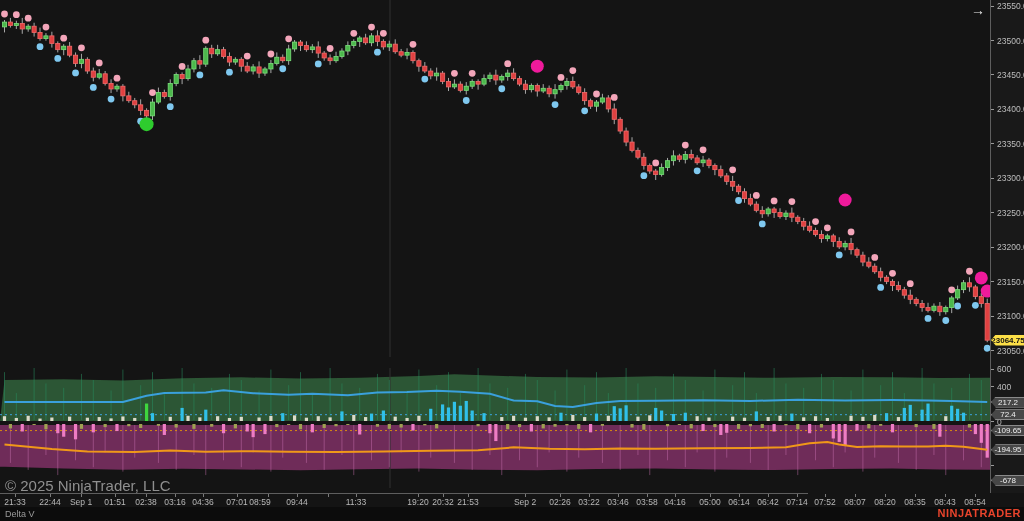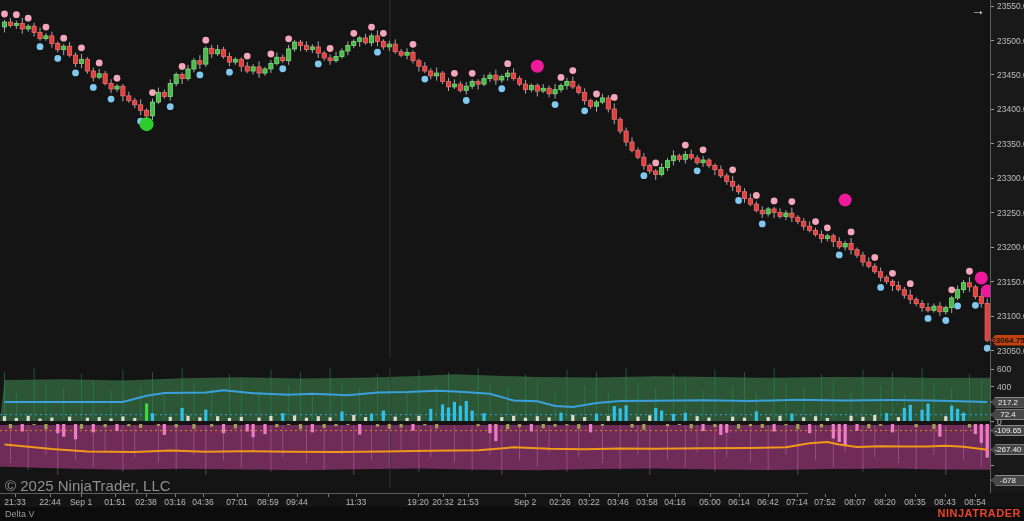--- a/index.html
+++ b/index.html
@@ -10,21 +10,21 @@
   #indicator-header{left:0;top:357px;width:1024px;height:11px;background:#1d1d1d;}
   #indicator-title{position:absolute;left:5px;top:1px;font-size:9px;color:#b5b5b5;white-space:nowrap;}
   #lower-panel{left:0;top:368px;width:990px;height:120px;}
   #copyright{left:5px;top:477px;font-size:15px;color:#8f8f8f;}
   #price-axis{left:990px;top:0;width:34px;height:493px;background:#191919;border-left:1px solid #5e5e5e;box-sizing:border-box;}
   .ptick{position:absolute;left:6px;font-size:8.5px;color:#bdbdbd;white-space:nowrap;}
   .pdash{position:absolute;left:0;width:3px;height:1px;background:#9a9a9a;}
   .marker{position:absolute;left:0;width:34px;height:11px;font-size:8px;line-height:11px;text-align:center;
           clip-path:polygon(0 50%,14% 0,100% 0,100% 100%,14% 100%);}
   .marker.dark{background:#474747;color:#efefef;box-shadow:inset 0 0 0 1px #8a8a8a;}
-  .marker.light{background:#c2410c;color:#141414;font-weight:bold;}
+  .marker.light{background:#fde047;color:#141414;font-weight:bold;}
   #arrow-icon{left:971px;top:2px;font-size:14px;color:#e8e8e8;}
   #time-axis{left:0;top:493px;width:808px;height:14px;border-top:1px solid #5e5e5e;background:#141414;box-sizing:border-box;}
   .ttick{position:absolute;top:0;width:1px;height:3px;background:#7a7a7a;}
   .tlabel{position:absolute;top:3px;font-size:8.5px;color:#b9b9b9;transform:translateX(-50%);white-space:nowrap;}
   #status-bar{left:0;top:507px;width:1024px;height:14px;background:#0c0c0c;text-align:right;}
   #workspace-tab{position:absolute;left:5px;top:2px;font-size:9px;color:#9a9a9a;}
   #brand{position:absolute;right:3px;top:0px;font-size:11px;font-weight:bold;color:#e8442c;letter-spacing:.5px;}
 </style>
 </head>
 <body>
@@ -779,21 +779,21 @@
       <div class="ptick" style="top: 364.144px;">600</div>
       <div class="pdash" style="top: 386.096px;"></div>
       <div class="ptick" style="top: 381.596px;">400</div>
       <div class="pdash" style="top: 421px;"></div>
       <div class="ptick" style="top: 416.5px;">0</div>
       <div class="pdash" style="top: 464.63px;"></div>
       <div class="ptick" style="top: 460.13px; margin-top: 16px;">-500</div>
       <div class="marker dark" style="top: 396.547px;">217.2</div>
       <div class="marker dark" style="top: 409.182px;">72.4</div>
       <div class="marker dark" style="top: 425.068px;">-109.65</div>
-      <div class="marker dark" style="top: 444.204px;">-267.40</div>
+      <div class="marker dark" style="top: 444.204px;">-194.95</div>
       <div class="marker dark" style="top: 474.662px;">-678</div>
     </div>
 
   <div id="time-axis" class="abs">
       <div class="ttick" style="left: 15px;"></div>
       <div class="tlabel" style="left: 15px;">21:33</div>
       <div class="ttick" style="left: 50px;"></div>
       <div class="tlabel" style="left: 50px;">22:44</div>
       <div class="ttick" style="left: 81px;"></div>
       <div class="tlabel" style="left: 81px;">Sep 1</div>
@@ -801,21 +801,21 @@
       <div class="tlabel" style="left: 115px;">01:51</div>
       <div class="ttick" style="left: 146px;"></div>
       <div class="tlabel" style="left: 146px;">02:38</div>
       <div class="ttick" style="left: 175px;"></div>
       <div class="tlabel" style="left: 175px;">03:16</div>
       <div class="ttick" style="left: 203px;"></div>
       <div class="tlabel" style="left: 203px;">04:36</div>
       <div class="ttick" style="left: 237px;"></div>
       <div class="tlabel" style="left: 237px;">07:01</div>
       <div class="ttick" style="left: 268px;"></div>
-      <div class="tlabel" style="left: 268px;">08:59</div>
+      <div class="tlabel" style="left: 260px;">08:59</div>
       <div class="ttick" style="left: 297px;"></div>
       <div class="tlabel" style="left: 297px;">09:44</div>
       <div class="ttick" style="left: 328px;"></div>
       <div class="tlabel" style="left: 340px; margin-top: 48px;">10:36</div>
       <div class="ttick" style="left: 356px;"></div>
       <div class="tlabel" style="left: 356px;">11:33</div>
       <div class="ttick" style="left: 418px;"></div>
       <div class="tlabel" style="left: 418px;">19:20</div>
       <div class="ttick" style="left: 443px;"></div>
       <div class="tlabel" style="left: 443px;">20:32</div>

